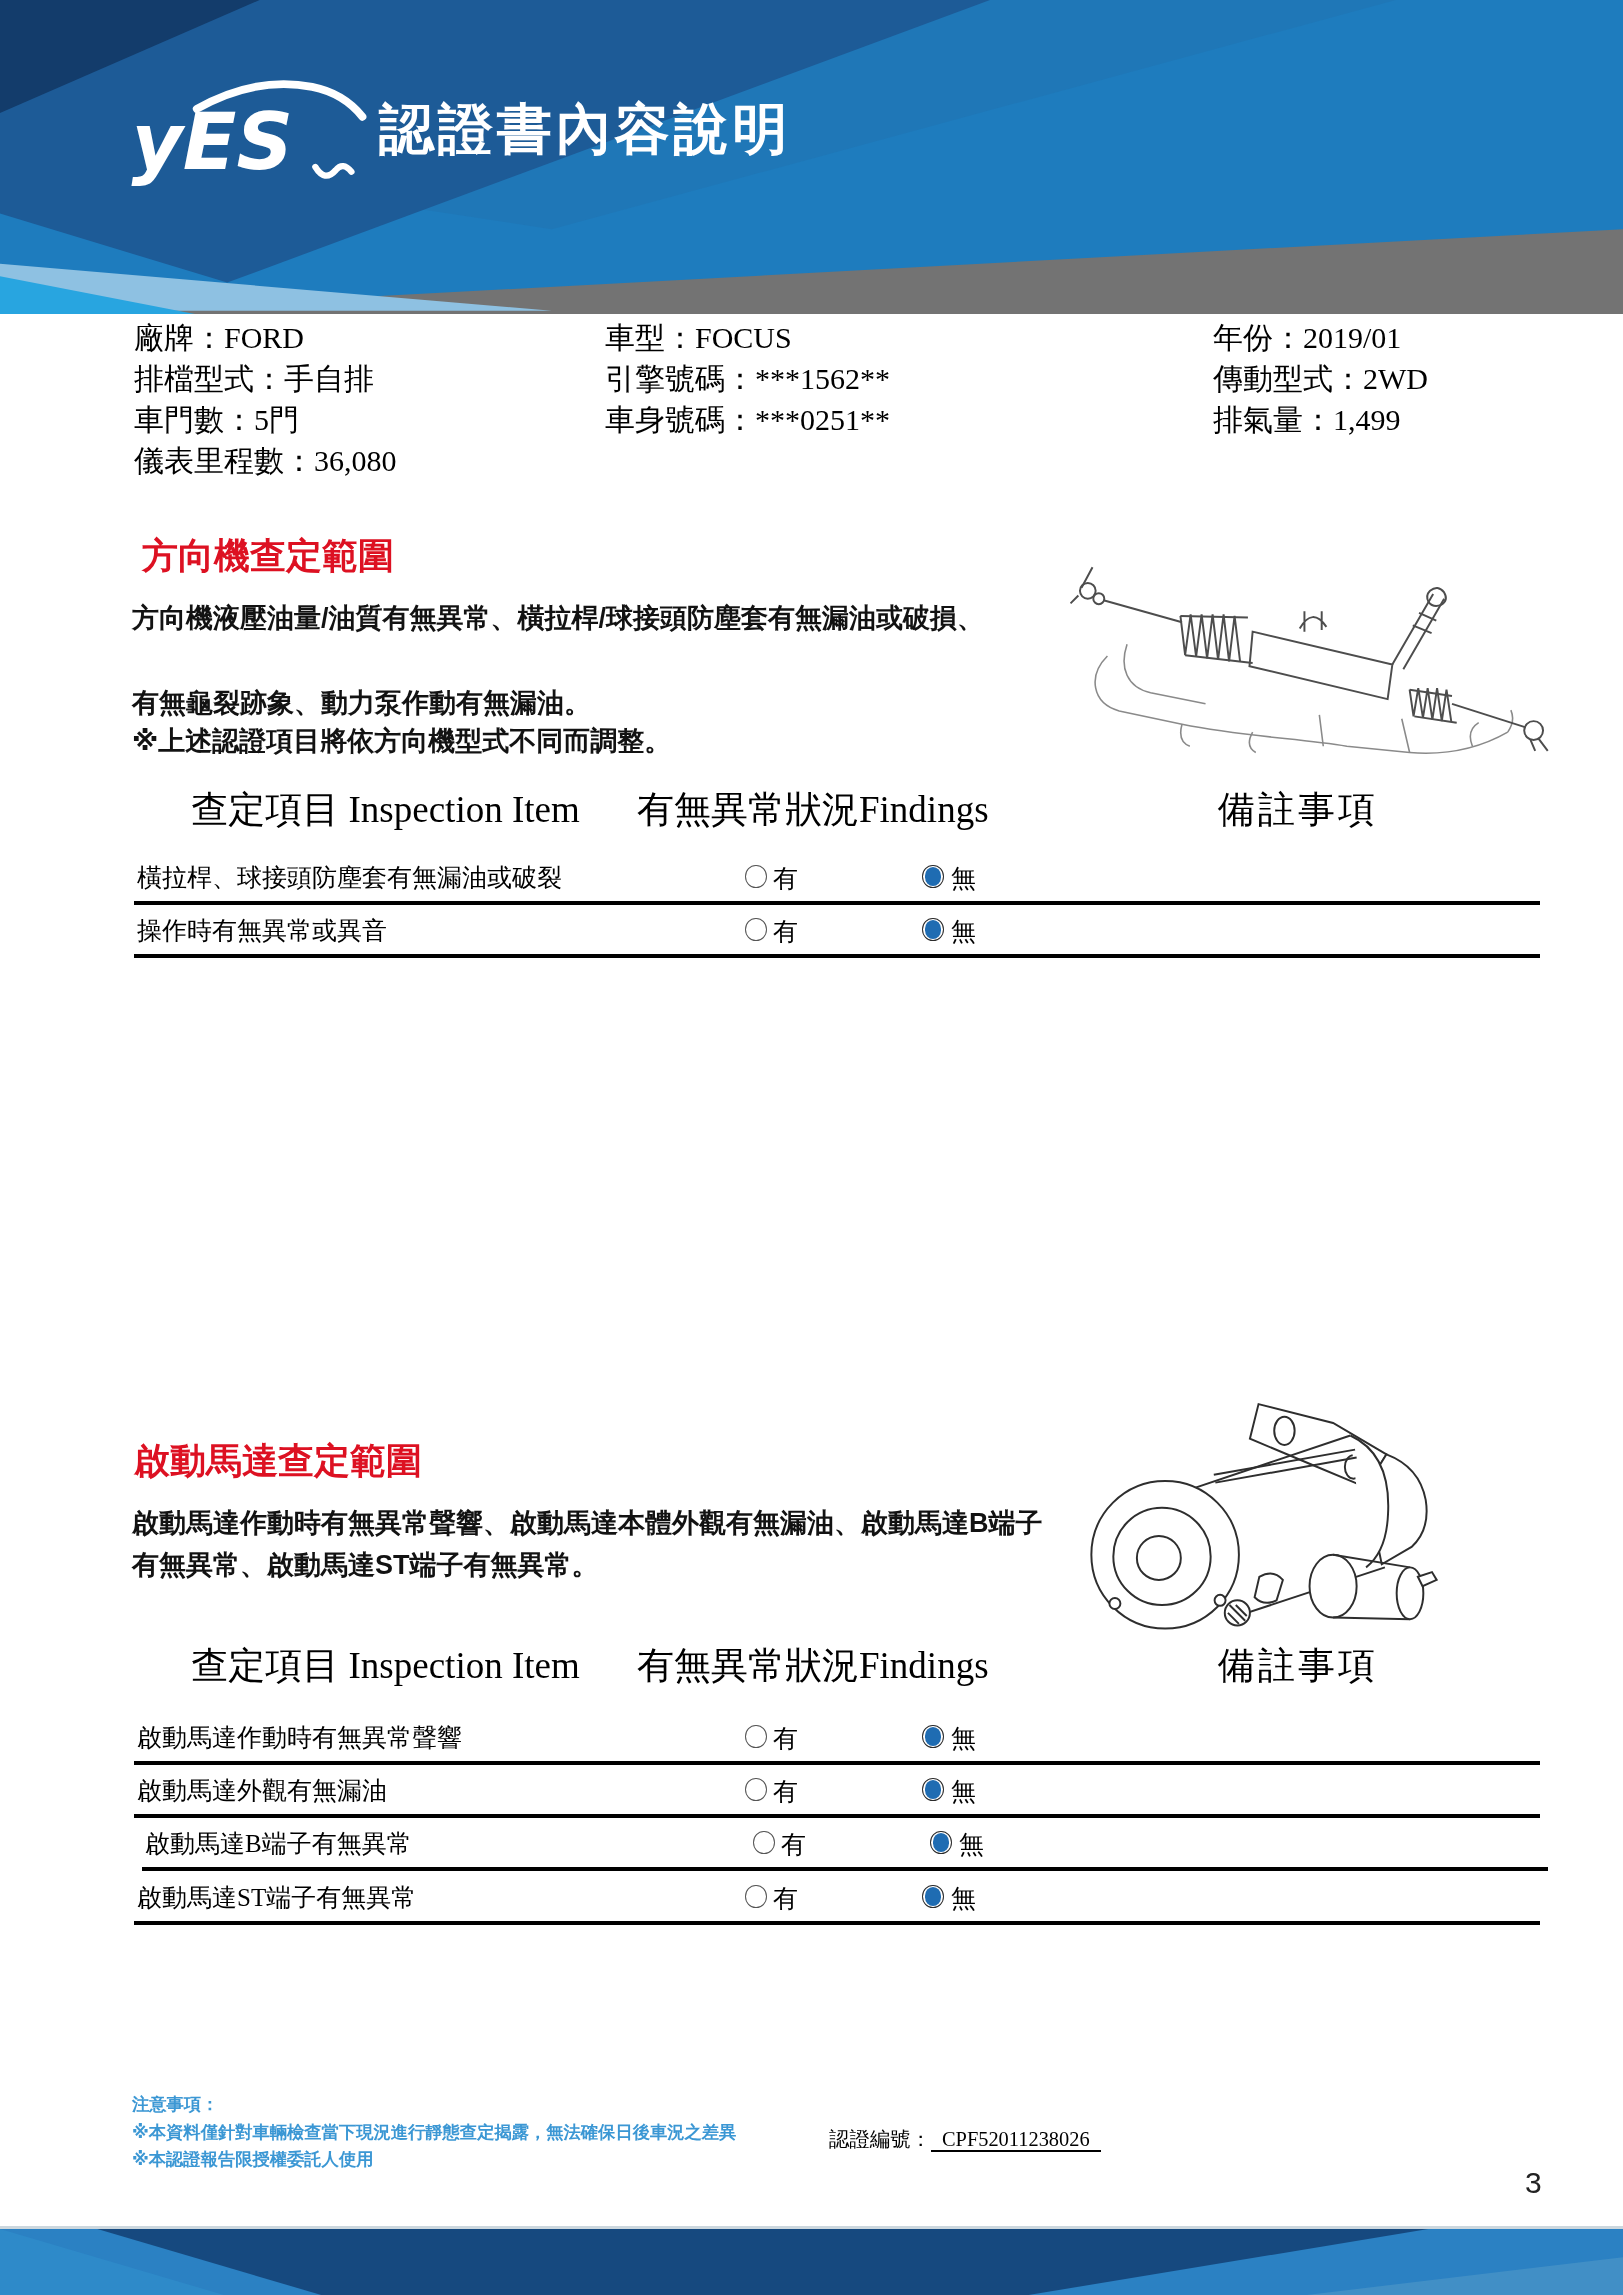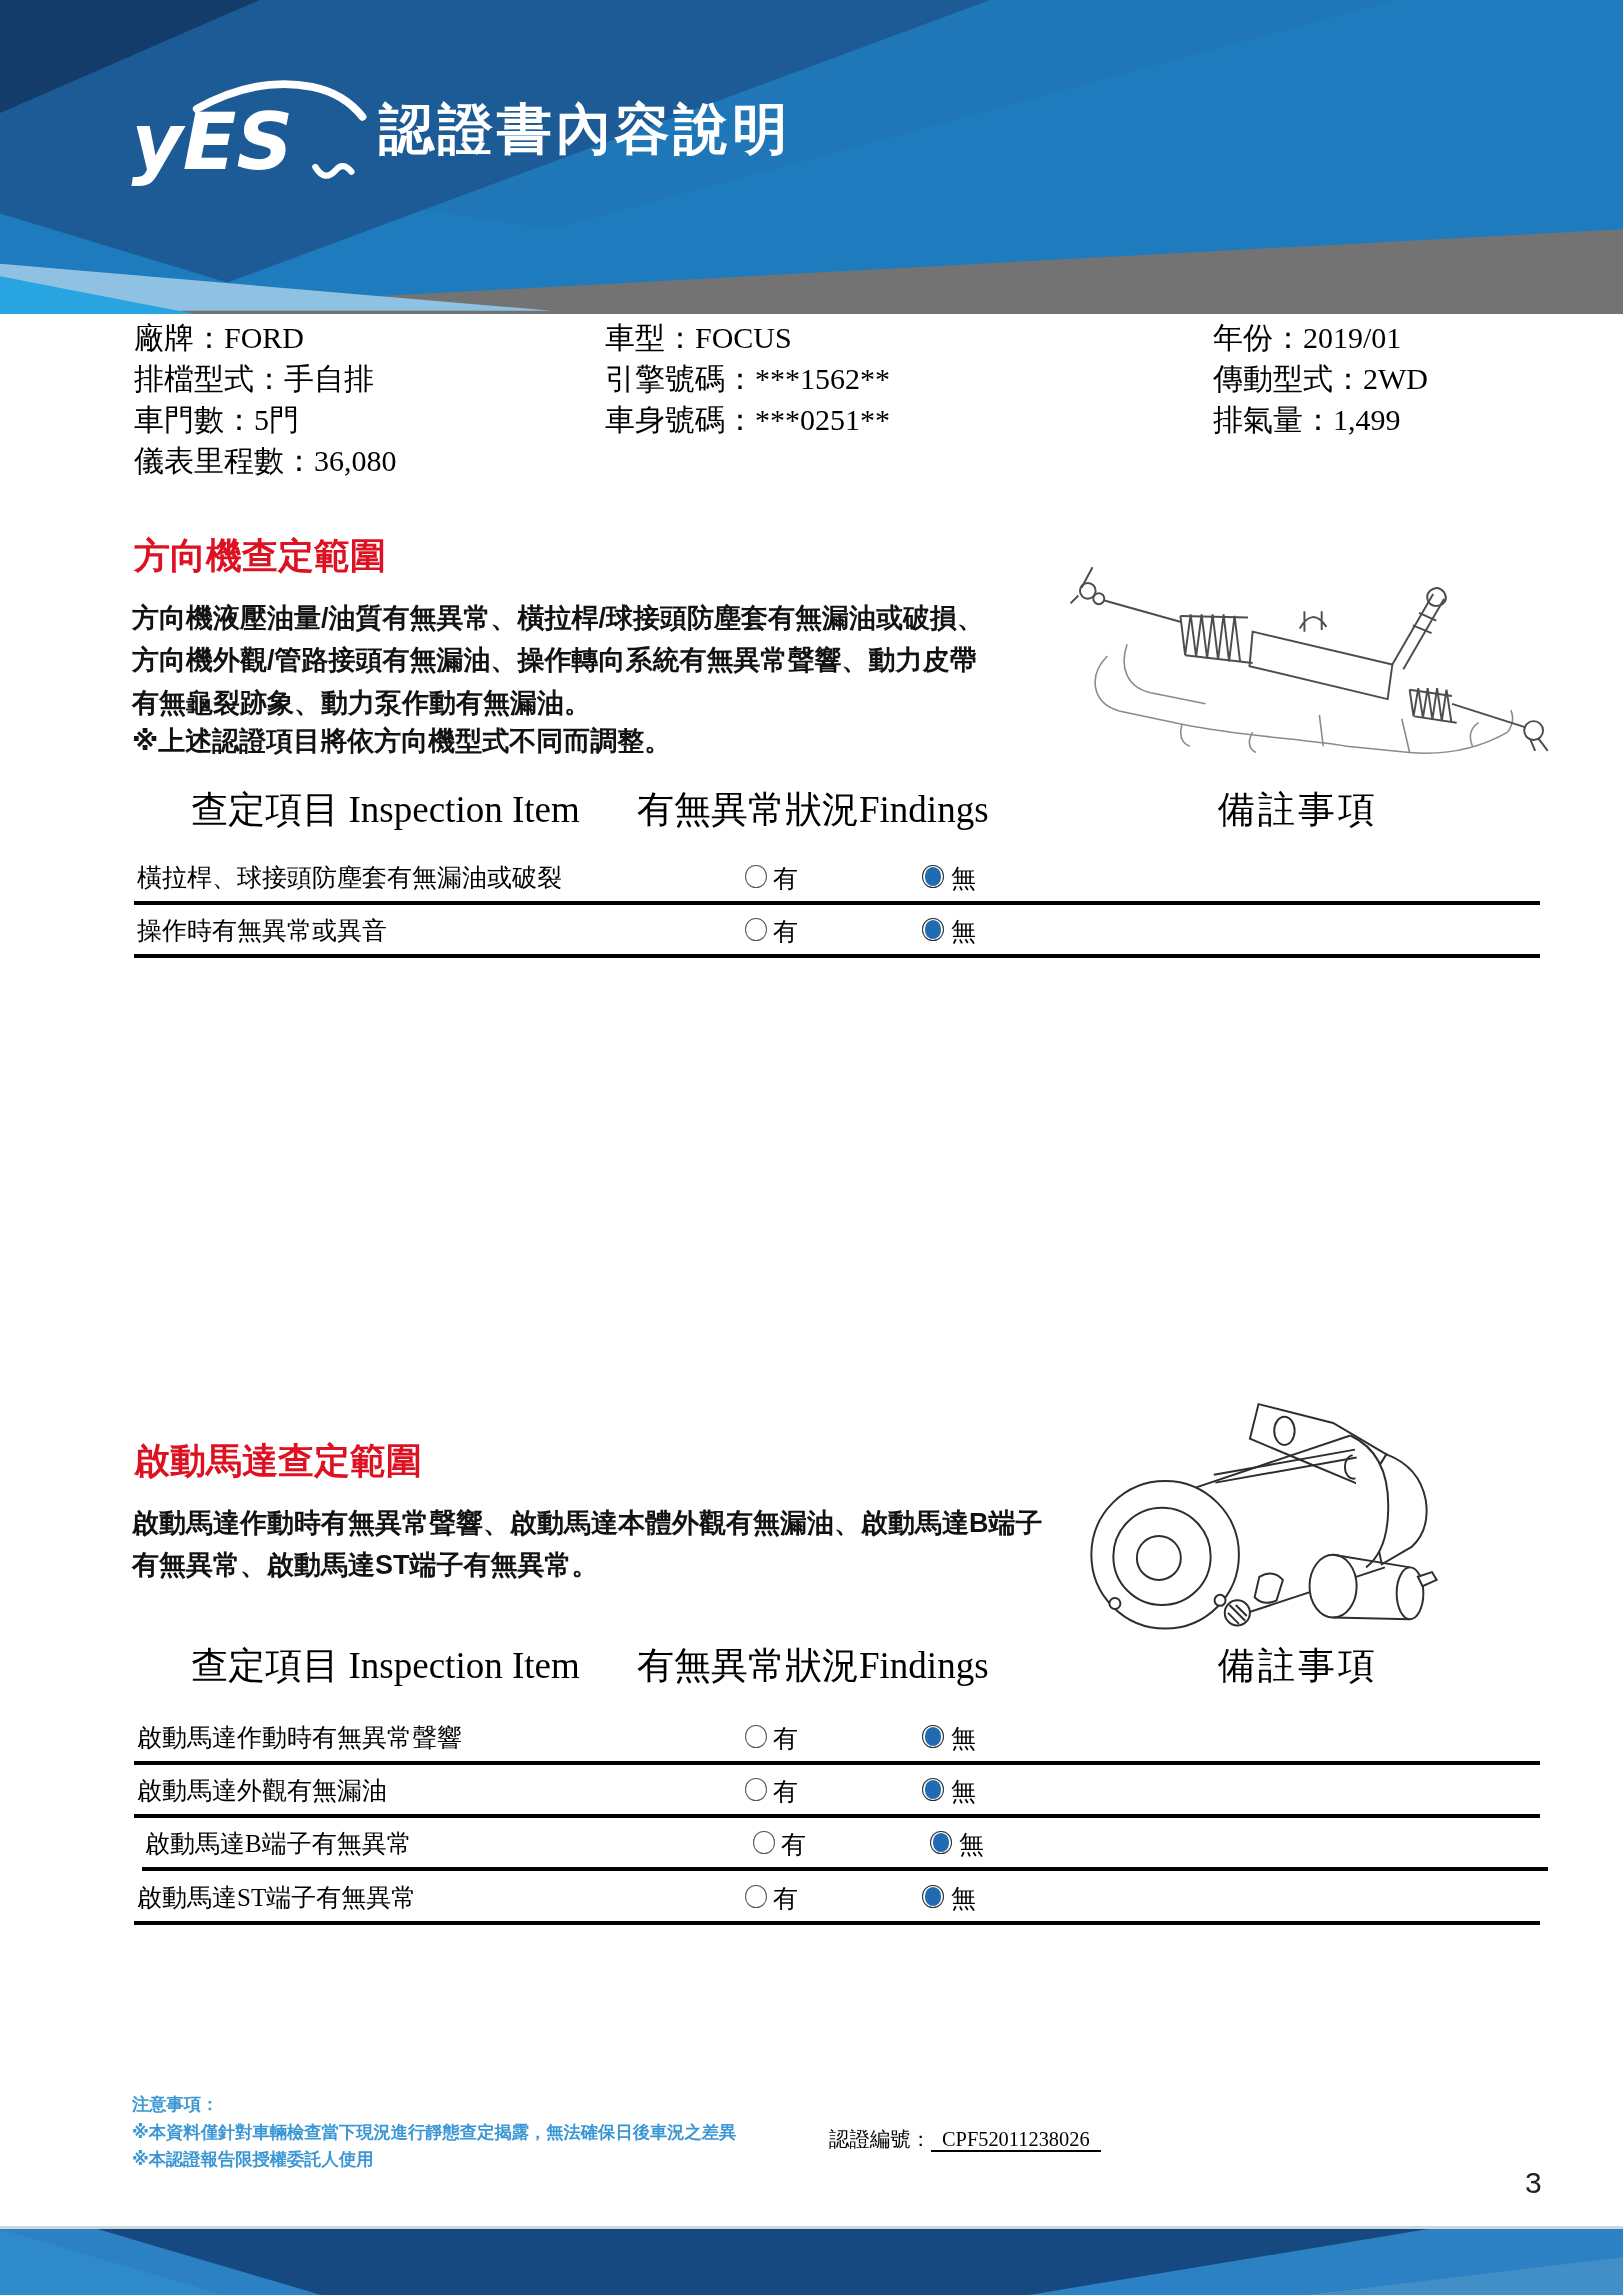--- a/index.html
+++ b/index.html
@@ -101,24 +101,23 @@
 
     <div class="vline" style="left:605px; top:318px;">車型：FOCUS</div>
     <div class="vline" style="left:605px; top:359px;">引擎號碼：***1562**</div>
     <div class="vline" style="left:605px; top:400px;">車身號碼：***0251**</div>
 
     <div class="vline" style="left:1213px; top:318px;">年份：2019/01</div>
     <div class="vline" style="left:1213px; top:359px;">傳動型式：2WD</div>
     <div class="vline" style="left:1213px; top:400px;">排氣量：1,499</div>
   </div>
 
-  <div class="sec-title" style="top:532px;">方向機查定範圍</div>
+  <div class="sec-title" style="top:532px;margin-left:8px;">方向機查定範圍</div>
 
   <div class="para-line" style="top:600px;">方向機液壓油量/油質有無異常、橫拉桿/球接頭防塵套有無漏油或破損、</div>
-  <div class="para-line" style="top:642px;">方向機外觀/管路接頭有無漏油、操作轉向系統有無異常聲響、動力皮帶</div>
   <div class="para-line" style="top:723px;">※上述認證項目將依方向機型式不同而調整。</div>
   <div class="para-line" style="top:685px;">有無龜裂跡象、動力泵作動有無漏油。</div>
 
   <svg class="illus" style="left:1064px; top:550px;" width="495" height="208" viewBox="0 0 630 265">
     <g fill="none" stroke="#8a8a8a" stroke-width="2">
       <path d="M55,135 C30,160 35,195 70,205 L150,222 C230,238 300,240 360,250 L440,258 C490,262 530,252 565,232"></path>
       <path d="M80,120 C70,150 80,175 110,182 L180,196"></path>
       <path d="M330,250 L325,210 M440,258 L430,215 M240,232 q-10,18 4,26 M520,250 q-8,-20 8,-30"></path>
       <path d="M150,222 q-6,22 10,28 M565,232 q10,-14 4,-28"></path>
     </g>

